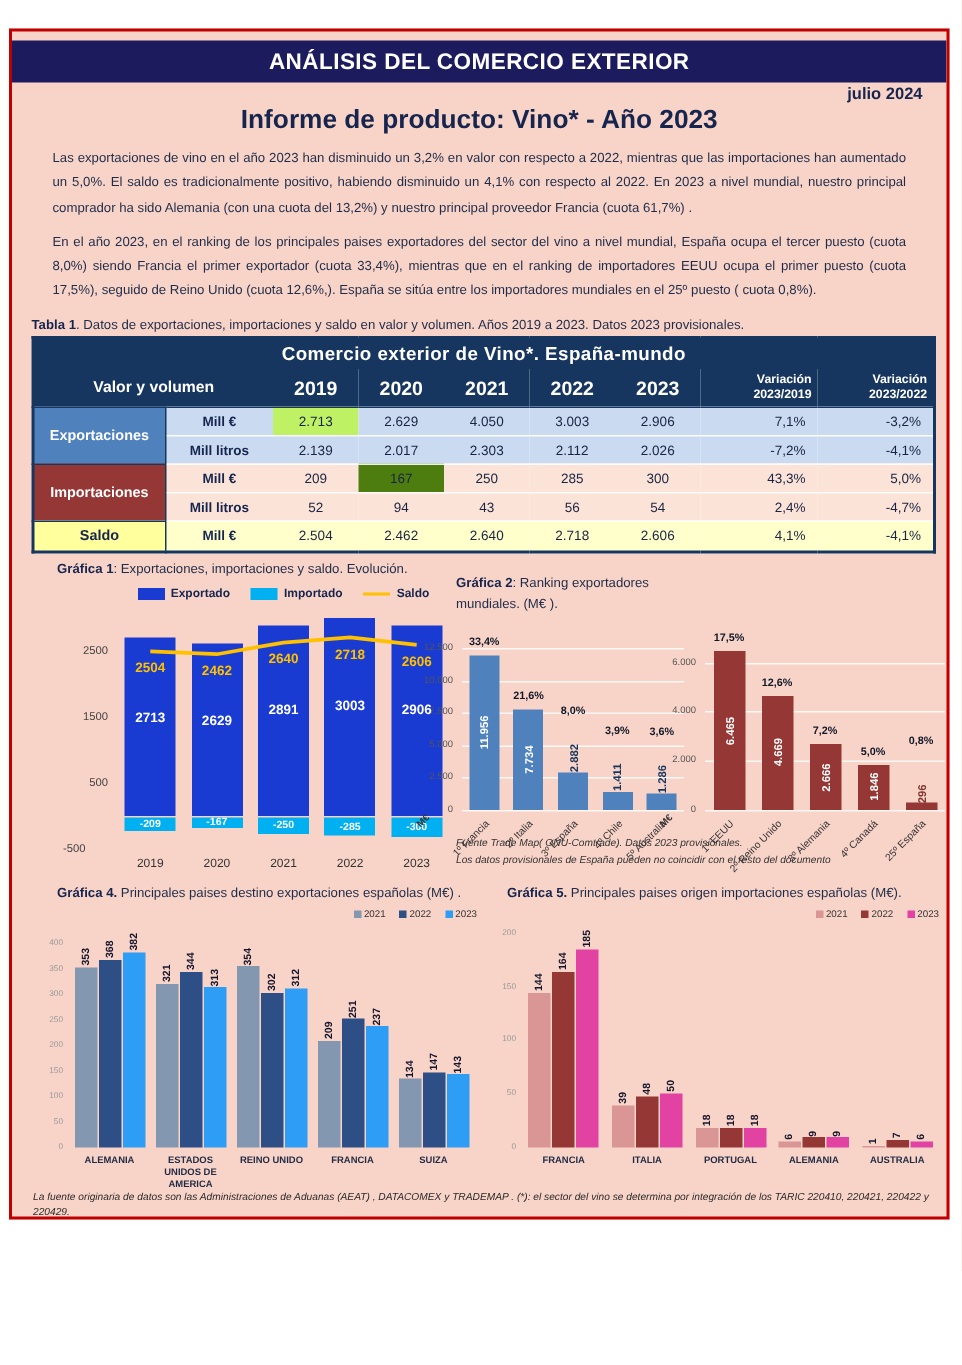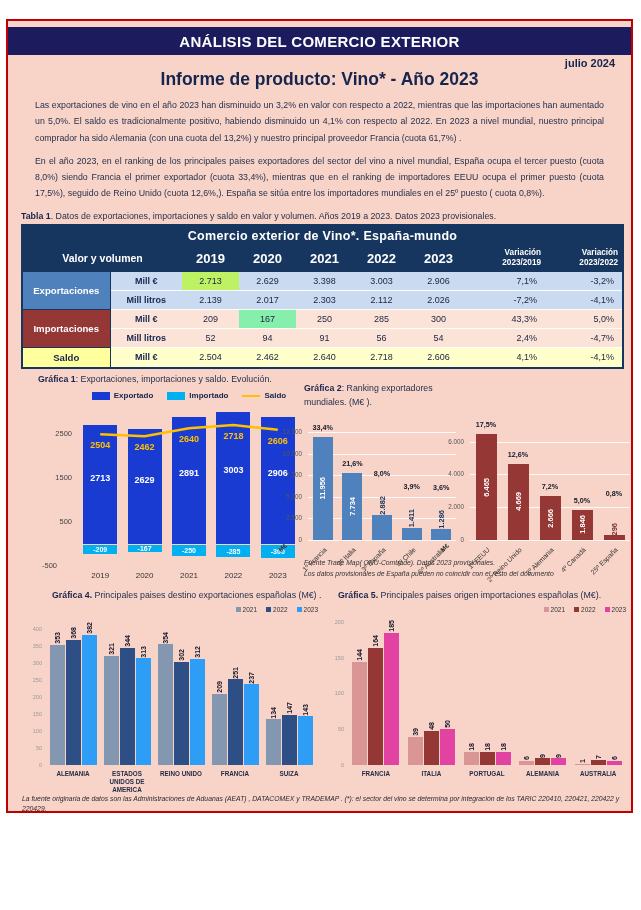--- a/index.html
+++ b/index.html
@@ -95,52 +95,52 @@
             <div>2023/2022</div>
           </th>
         </tr>
       </thead>
       <tbody>
         <tr class="gstart">
           <td rowspan="2" class="grp" style="background: rgb(79, 129, 189); color: rgb(255, 255, 255);">Exportaciones</td>
           <td class="unit" style="background: rgb(202, 218, 240); color: rgb(22, 37, 78);">Mill €</td>
           <td class="val" style="background: #bef264;">2.713</td>
           <td class="val" style="background: rgb(202, 218, 240);">2.629</td>
-          <td class="val" style="background: rgb(202, 218, 240);">3.398</td>
+          <td class="val" style="background: rgb(202, 218, 240);">4.050</td>
           <td class="val" style="background: rgb(202, 218, 240);">3.003</td>
           <td class="val" style="background: rgb(202, 218, 240);">2.906</td>
           <td class="var" style="background: rgb(202, 218, 240);">7,1%</td>
           <td class="var" style="background: rgb(202, 218, 240);">-3,2%</td>
         </tr>
         <tr>
           <td class="unit" style="background: rgb(202, 218, 240); color: rgb(22, 37, 78);">Mill litros</td>
           <td class="val" style="background: rgb(202, 218, 240);">2.139</td>
           <td class="val" style="background: rgb(202, 218, 240);">2.017</td>
           <td class="val" style="background: rgb(202, 218, 240);">2.303</td>
           <td class="val" style="background: rgb(202, 218, 240);">2.112</td>
           <td class="val" style="background: rgb(202, 218, 240);">2.026</td>
           <td class="var" style="background: rgb(202, 218, 240);">-7,2%</td>
           <td class="var" style="background: rgb(202, 218, 240);">-4,1%</td>
         </tr>
         <tr class="gstart">
           <td rowspan="2" class="grp" style="background: rgb(148, 55, 53); color: rgb(255, 255, 255);">Importaciones</td>
           <td class="unit" style="background: rgb(251, 227, 216); color: rgb(22, 37, 78);">Mill €</td>
           <td class="val" style="background: rgb(251, 227, 216);">209</td>
-          <td class="val" style="background: #86efac;">167</td>
+          <td class="val" style="background: #4d7c0f;">167</td>
           <td class="val" style="background: rgb(251, 227, 216);">250</td>
           <td class="val" style="background: rgb(251, 227, 216);">285</td>
           <td class="val" style="background: rgb(251, 227, 216);">300</td>
           <td class="var" style="background: rgb(251, 227, 216);">43,3%</td>
           <td class="var" style="background: rgb(251, 227, 216);">5,0%</td>
         </tr>
         <tr>
           <td class="unit" style="background: rgb(251, 227, 216); color: rgb(22, 37, 78);">Mill litros</td>
           <td class="val" style="background: rgb(251, 227, 216);">52</td>
           <td class="val" style="background: rgb(251, 227, 216);">94</td>
-          <td class="val" style="background: rgb(251, 227, 216);">91</td>
+          <td class="val" style="background: rgb(251, 227, 216);">43</td>
           <td class="val" style="background: rgb(251, 227, 216);">56</td>
           <td class="val" style="background: rgb(251, 227, 216);">54</td>
           <td class="var" style="background: rgb(251, 227, 216);">2,4%</td>
           <td class="var" style="background: rgb(251, 227, 216);">-4,7%</td>
         </tr>
         <tr class="gstart">
           <td rowspan="1" class="grp" style="background: rgb(255, 255, 158); color: rgb(22, 37, 78);">Saldo</td>
           <td class="unit" style="background: rgb(255, 255, 204); color: rgb(22, 37, 78);">Mill €</td>
           <td class="val" style="background: rgb(255, 255, 204);">2.504</td>
           <td class="val" style="background: rgb(255, 255, 204);">2.462</td>
@@ -298,21 +298,21 @@
         <div style="position: absolute; left: 74px; top: 114px; width: 70px; text-align: right; font-size: 6.8px; color: rgb(51, 51, 51); transform: rotate(-45deg); transform-origin: 100% 0%;">25º España</div>
       </div>
 
     <div class="fuente">
       <div>Fuente Trade Map( ONU-Comtrade). Datos 2023 provisionales.</div>
       <div>Los datos provisionales de España pueden no coincidir con el resto del documento</div>
     </div>
   </div>
 
   <div class="s2">
-    <div class="cap" style="left:44px;top:0;"><span class="b">Gráfica 4.</span><span> Principales paises destino exportaciones españolas (M€) .</span></div>
+    <div class="cap" style="left:30px;top:0;"><span class="b">Gráfica 4.</span><span> Principales paises destino exportaciones españolas (M€) .</span></div>
     <div class="plot" id="g4legend" style="left:30px;top:16px;width:280px;display:flex;justify-content:flex-end;gap:9px;">
         <div style="display: flex; align-items: center; gap: 2px;">
           <div style="width: 5px; height: 5px; background: rgb(132, 151, 176);"></div>
           <span style="font-size: 6.5px; color: rgb(51, 51, 51);">2021</span>
         </div>
         <div style="display: flex; align-items: center; gap: 2px;">
           <div style="width: 5px; height: 5px; background: rgb(45, 79, 134);"></div>
           <span style="font-size: 6.5px; color: rgb(51, 51, 51);">2022</span>
         </div>
         <div style="display: flex; align-items: center; gap: 2px;">

